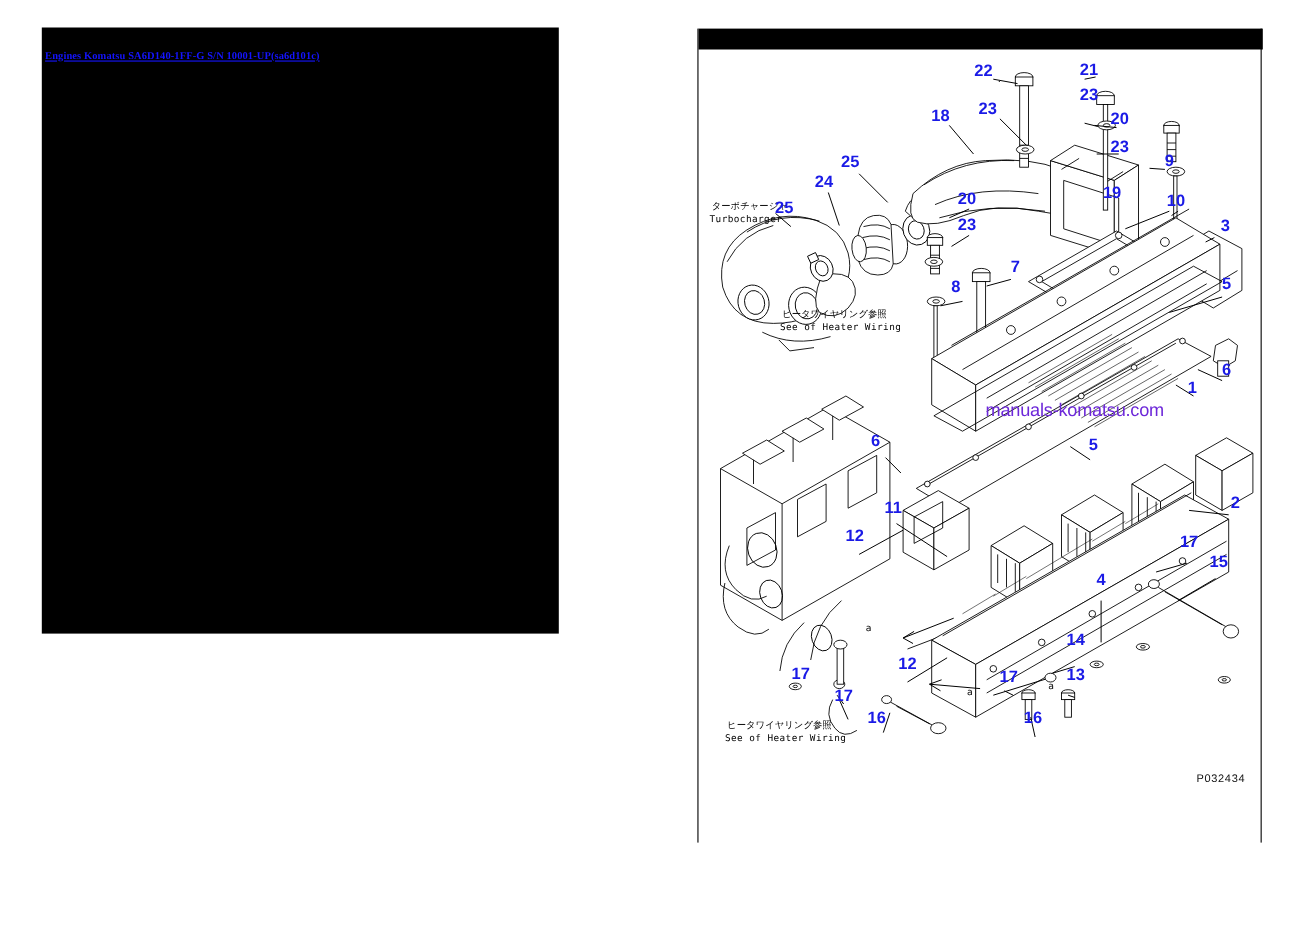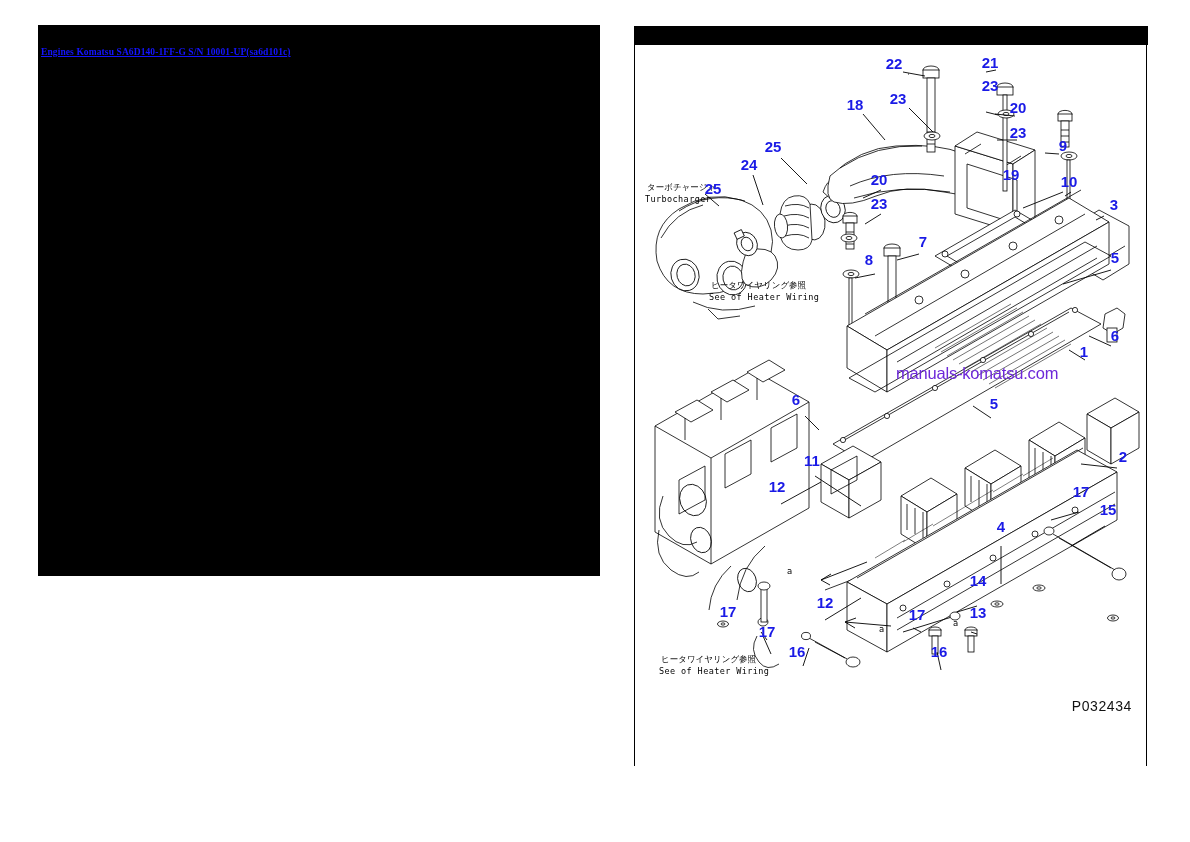--- a/index.html
+++ b/index.html
@@ -14,21 +14,21 @@
     position: relative;
     overflow: hidden;
     font-family: "Liberation Sans", sans-serif;
   }
 
   
   #left-panel {
     position: absolute;
     left: 38px;
     top: 25px;
-    width: 562px;
+    width: 470px;
     height: 551px;
     background: #000000;
   }
   #doc-title-link {
     position: absolute;
     left: 3px;
     top: 22px;
     color: #1414ff;
     font-size: 9.5px;
     font-weight: bold;
@@ -70,21 +70,21 @@
   #diagram-svg {
     position: absolute;
     left: 0;
     top: 0;
   }
   #part-code {
     position: absolute;
     right: 14px;
     bottom: 52px;
     font-family: "Liberation Sans", sans-serif;
-    font-size: 14px;
+    font-size: 10px;
     color: #111;
     letter-spacing: 0.6px;
   }
   #watermark {
     position: absolute;
     left: 261px;
     top: 338px;
     font-family: "Liberation Sans", sans-serif;
     font-size: 16.5px;
     color: #6d28d9;

